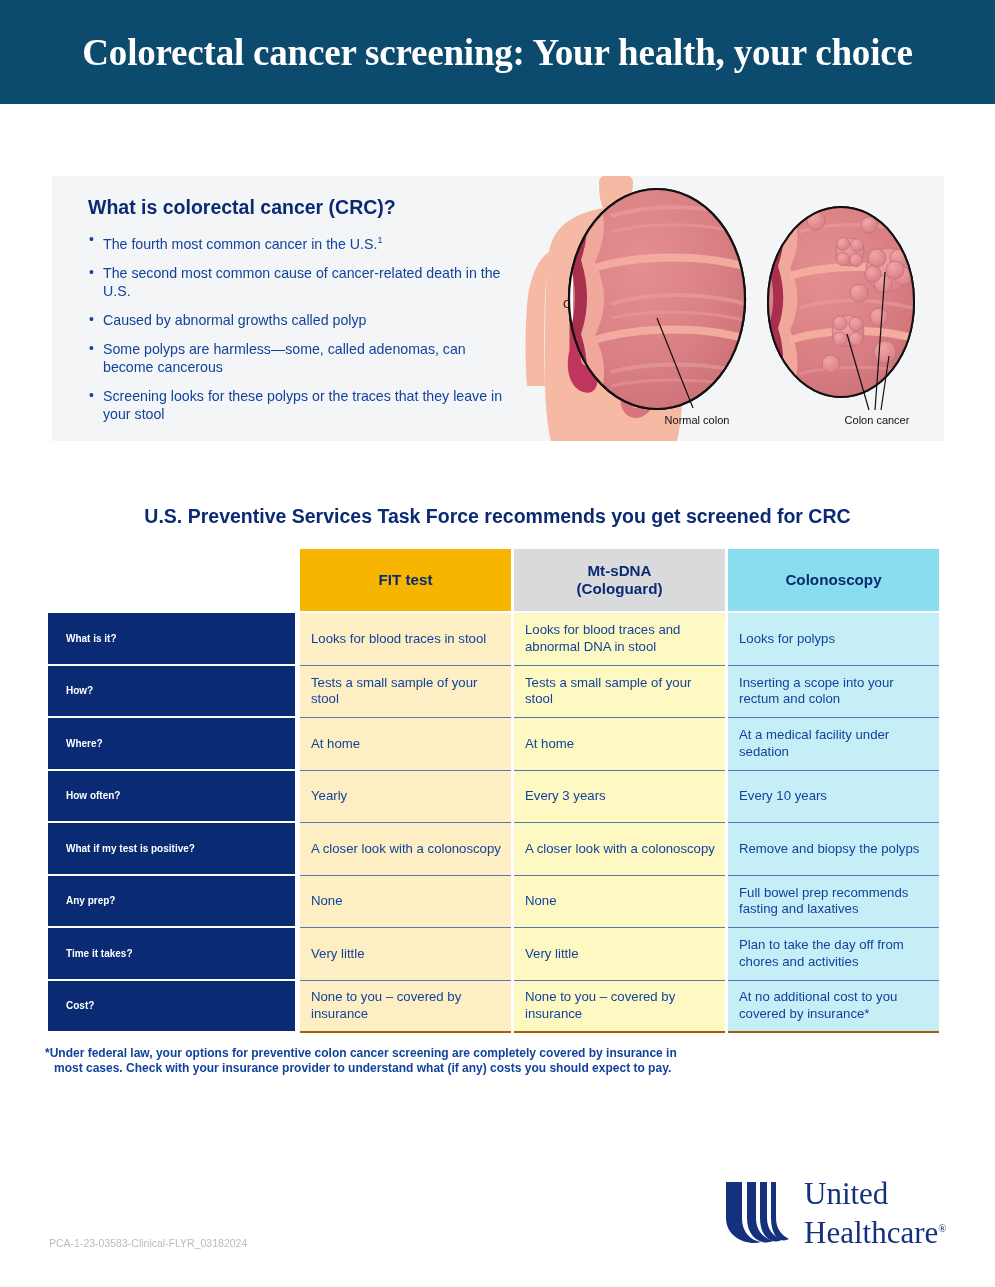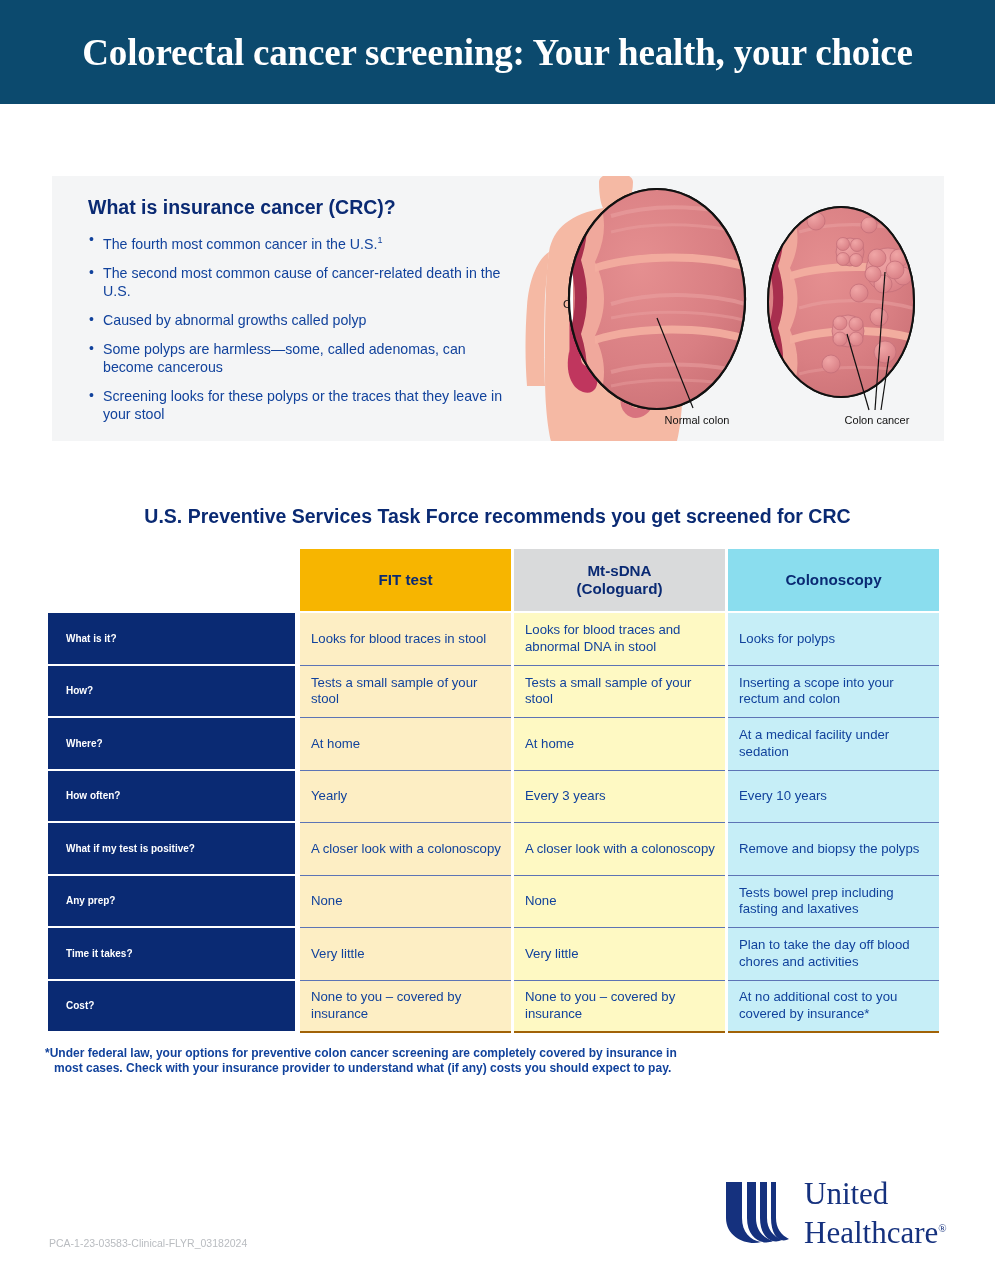--- a/index.html
+++ b/index.html
@@ -193,21 +193,21 @@
 
 <div class="page">
 
   <div class="banner">
     <div class="banner-title">Colorectal cancer screening: Your health, your choice</div>
   </div>
 
   <div class="info-box">
 
     <div class="info-left">
-      <div class="info-heading">What is insurance cancer (CRC)?</div>
+      <div class="info-heading">What is colorectal cancer (CRC)?</div>
       <ul class="bullets">
         <li><span>The fourth most common cancer in the U.S.</span><sup>1</sup></li>
         <li>The second most common cause of cancer-related death in the U.S.</li>
         <li>Caused by abnormal growths called polyp</li>
         <li>Some polyps are harmless—some, called adenomas, can become cancerous</li>
         <li>Screening looks for these polyps or the traces that they leave in your stool</li>
       </ul>
     </div>
 
     <div class="anatomy">
@@ -403,31 +403,31 @@
       <div class="col-data data-cell cell-colo">Remove and biopsy the polyps</div>
     </div>
 
     <div class="trow body-row">
       <div class="col-label lbl-cell">Any prep?</div>
       <div class="gap-lbl"></div>
       <div class="col-data data-cell cell-fit">None</div>
       <div class="gap-s"></div>
       <div class="col-data data-cell cell-mt">None</div>
       <div class="gap-s"></div>
-      <div class="col-data data-cell cell-colo">Tests bowel prep including fasting and laxatives</div>
+      <div class="col-data data-cell cell-colo">Full bowel prep recommends fasting and laxatives</div>
     </div>
 
     <div class="trow body-row">
       <div class="col-label lbl-cell">Time it takes?</div>
       <div class="gap-lbl"></div>
       <div class="col-data data-cell cell-fit">Very little</div>
       <div class="gap-s"></div>
       <div class="col-data data-cell cell-mt">Very little</div>
       <div class="gap-s"></div>
-      <div class="col-data data-cell cell-colo">Plan to take the day off blood chores and activities</div>
+      <div class="col-data data-cell cell-colo">Plan to take the day off from chores and activities</div>
     </div>
 
     <div class="trow body-row">
       <div class="col-label lbl-cell">Cost?</div>
       <div class="gap-lbl"></div>
       <div class="col-data data-cell cell-fit">None to you – covered by insurance</div>
       <div class="gap-s"></div>
       <div class="col-data data-cell cell-mt">None to you – covered by insurance</div>
       <div class="gap-s"></div>
       <div class="col-data data-cell cell-colo">At no additional cost to you covered by insurance*</div>

